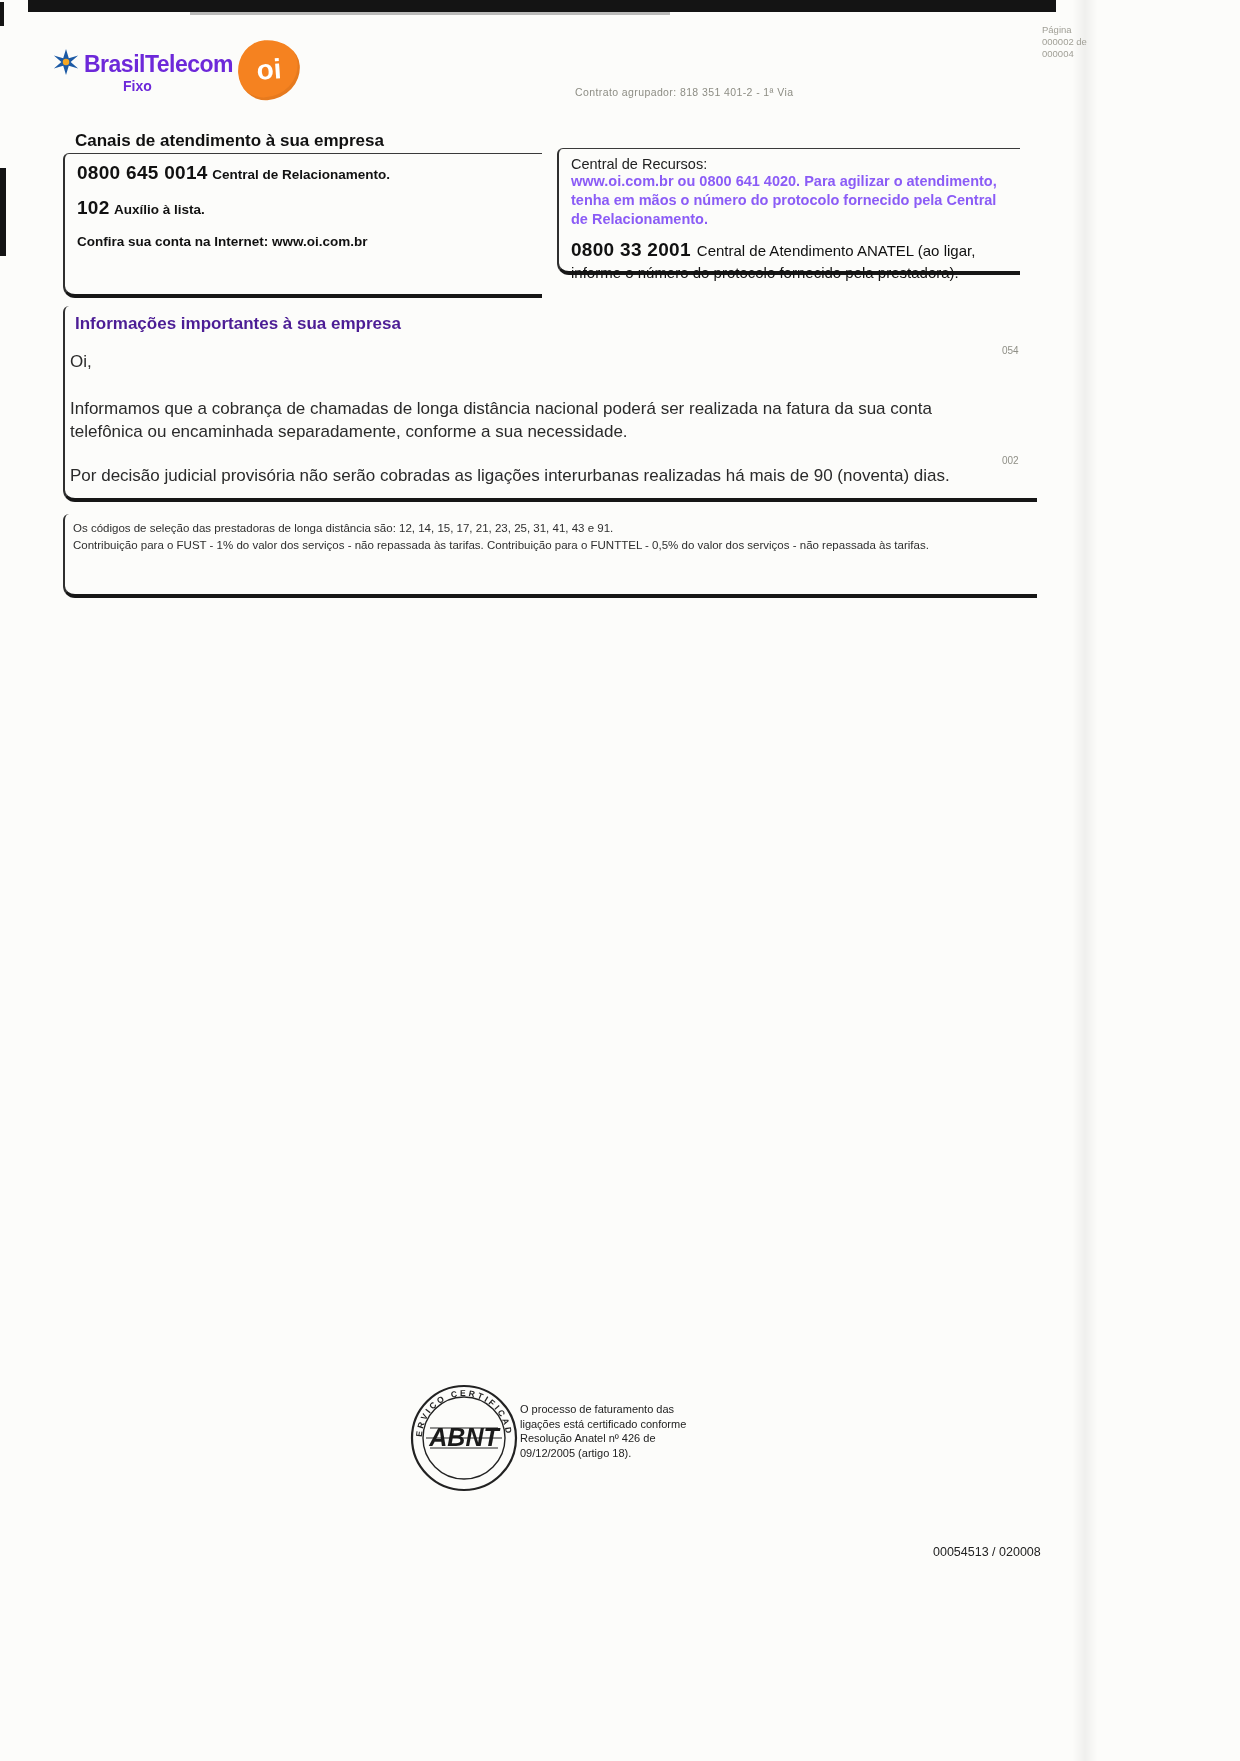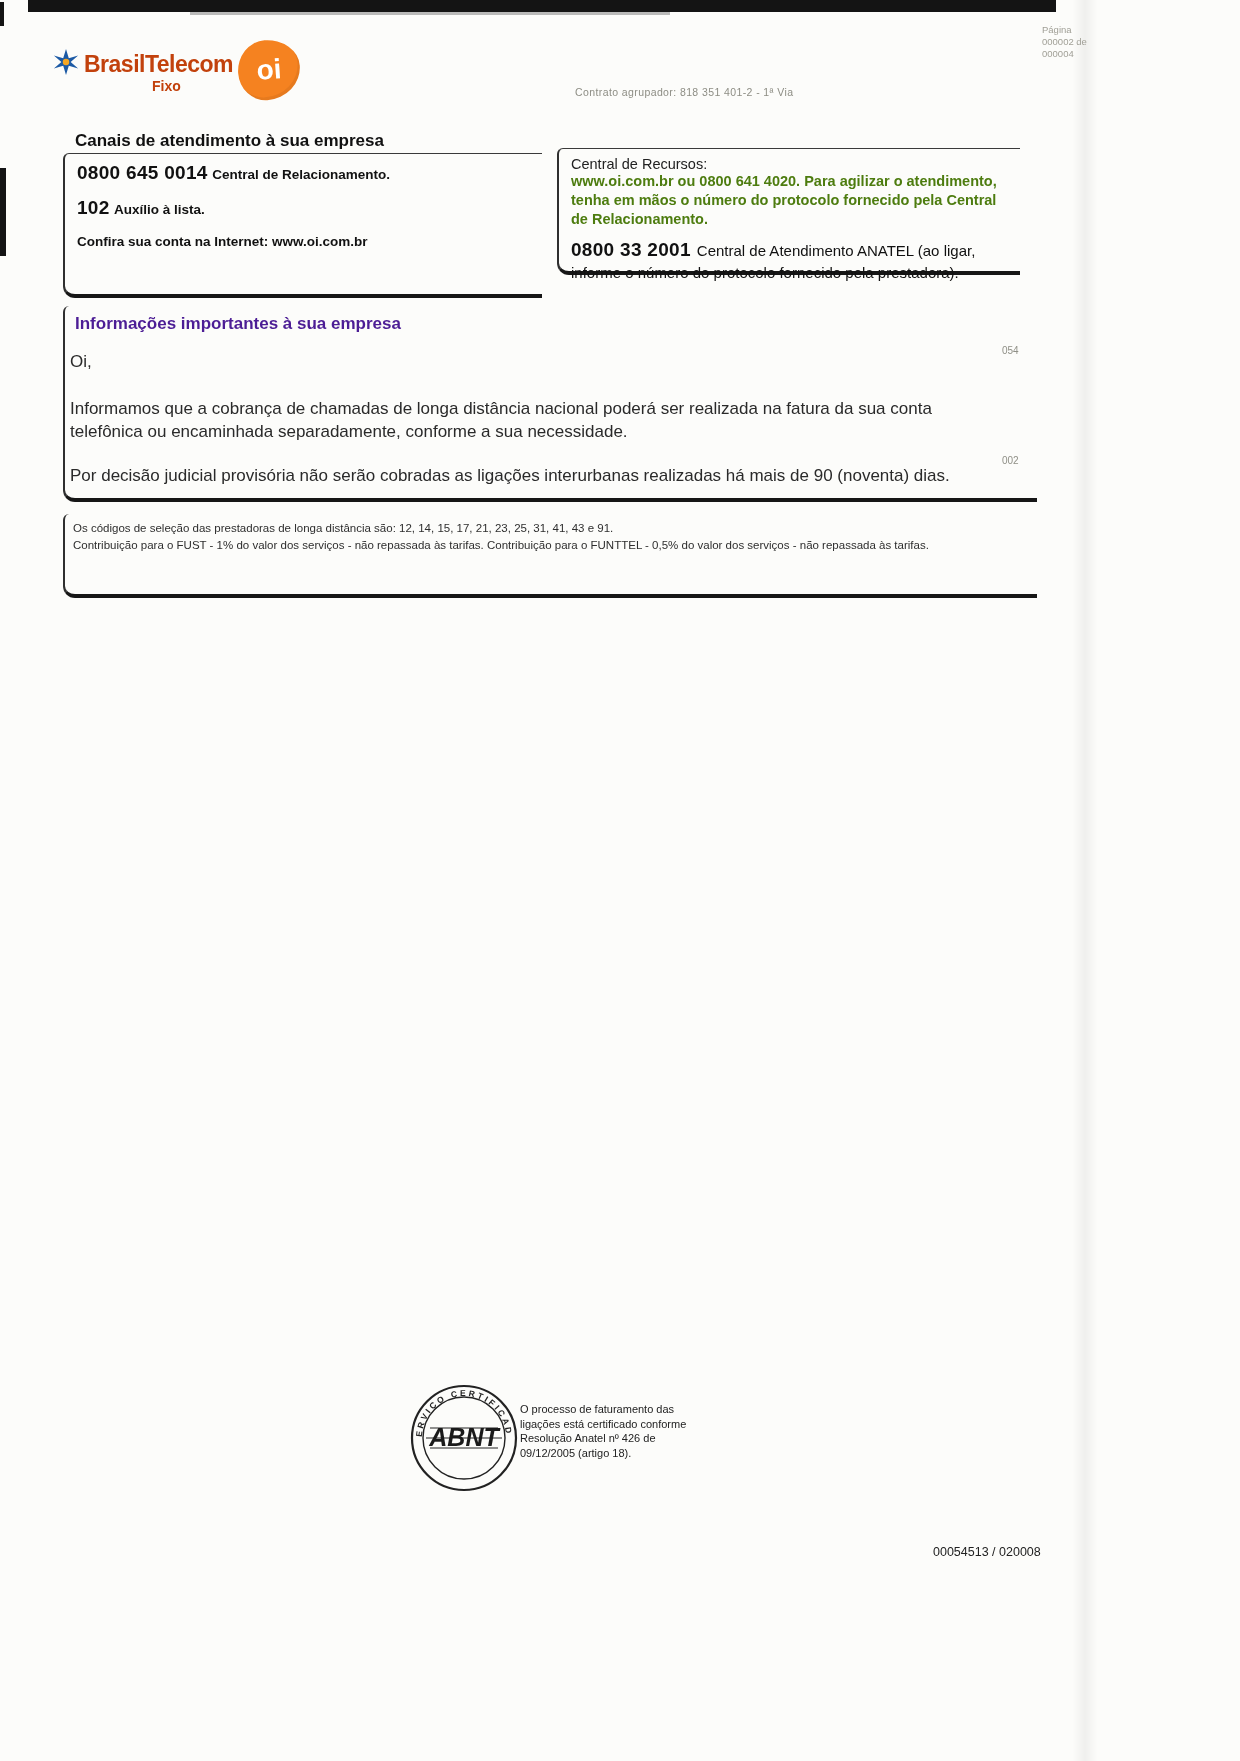--- a/index.html
+++ b/index.html
@@ -14,26 +14,26 @@
   }
 
   
   .scan-strip-top { position:absolute; left:28px; top:0; width:1028px; height:12px; background:#141414; }
   .scan-strip-top2 { position:absolute; left:190px; top:12px; width:480px; height:3px; background:#777; opacity:.5; }
   .scan-mark-left { position:absolute; left:0; top:168px; width:6px; height:88px; background:#141414; }
   .scan-mark-left2 { position:absolute; left:0; top:2px; width:4px; height:24px; background:#141414; }
   .scan-band-right { position:absolute; left:1072px; top:0; width:26px; height:1761px; background:linear-gradient(90deg, rgba(0,0,0,0), rgba(0,0,0,.05), rgba(0,0,0,0)); }
 
   
-  .brand { position:absolute; left:52px; top:48px; width:190px; color:#c2410c; }
+  .brand { position:absolute; left:52px; top:48px; width:190px; color:#6d28d9; }
   .brand-line1 { display:flex; align-items:center; gap:4px; }
   .brand-name { font-size:23px; letter-spacing:-0.5px; white-space:nowrap; }
   .brand-name .b1 { font-weight:bold; }
   .brand-name .b2 { font-weight:600; }
-  .brand-sub { font-size:14px; font-weight:bold; margin-left:100px; margin-top:-2px; }
+  .brand-sub { font-size:14px; font-weight:bold; margin-left:71px; margin-top:-2px; }
   .oi-blob {
     position:absolute; left:238px; top:40px; width:62px; height:60px;
     background:#f58220;
     border-radius:46% 54% 56% 44% / 52% 46% 54% 48%;
     display:flex; align-items:center; justify-content:center;
     color:#fff; font-weight:bold; font-size:28px;
     transform:rotate(-4deg);
     box-shadow:inset -2px -3px 0 rgba(0,0,0,.06);
   }
 
@@ -51,21 +51,21 @@
   .box-footnotes      { left:63px;  top:514px; width:974px; height:84px;  padding:6px 10px 16px 8px;  border-top:none; }
 
   .channels-title { position:absolute; left:75px; top:131px; font-size:17px; font-weight:bold; color:#111; }
 
   .row-phone { margin-bottom:13px; }
   .big-num { font-size:19px; font-weight:bold; color:#111; letter-spacing:.3px; }
   .small-bold { font-size:13.5px; font-weight:bold; color:#111; }
   .row-internet { }
 
   .recursos-title { font-size:14.5px; color:#222; }
-  .recursos-body { font-size:14.5px; font-weight:bold; color:#4d7c0f; line-height:1.32; width:440px; }
+  .recursos-body { font-size:14.5px; font-weight:bold; color:#8b5cf6; line-height:1.32; width:440px; }
   .anatel-row { margin-top:9px; font-size:15px; line-height:1.3; color:#111; width:445px; }
   .anatel-row .big-num { margin-right:6px; }
 
   .important-title { font-size:17px; font-weight:bold; color:#4c1d95; }
   .margin-code { position:absolute; font-size:10px; color:#8f8f86; }
   .code-054 { left:1002px; top:345px; }
   .code-002 { left:1002px; top:455px; }
   .greeting { position:absolute; left:70px; top:352px; font-size:17px; color:#2a2a2a; }
   .para1 { position:absolute; left:70px; top:398px; width:930px; font-size:17px; color:#2a2a2a; line-height:1.35; }
   .para2 { position:absolute; left:70px; top:466px; width:940px; font-size:17px; color:#2a2a2a; }

